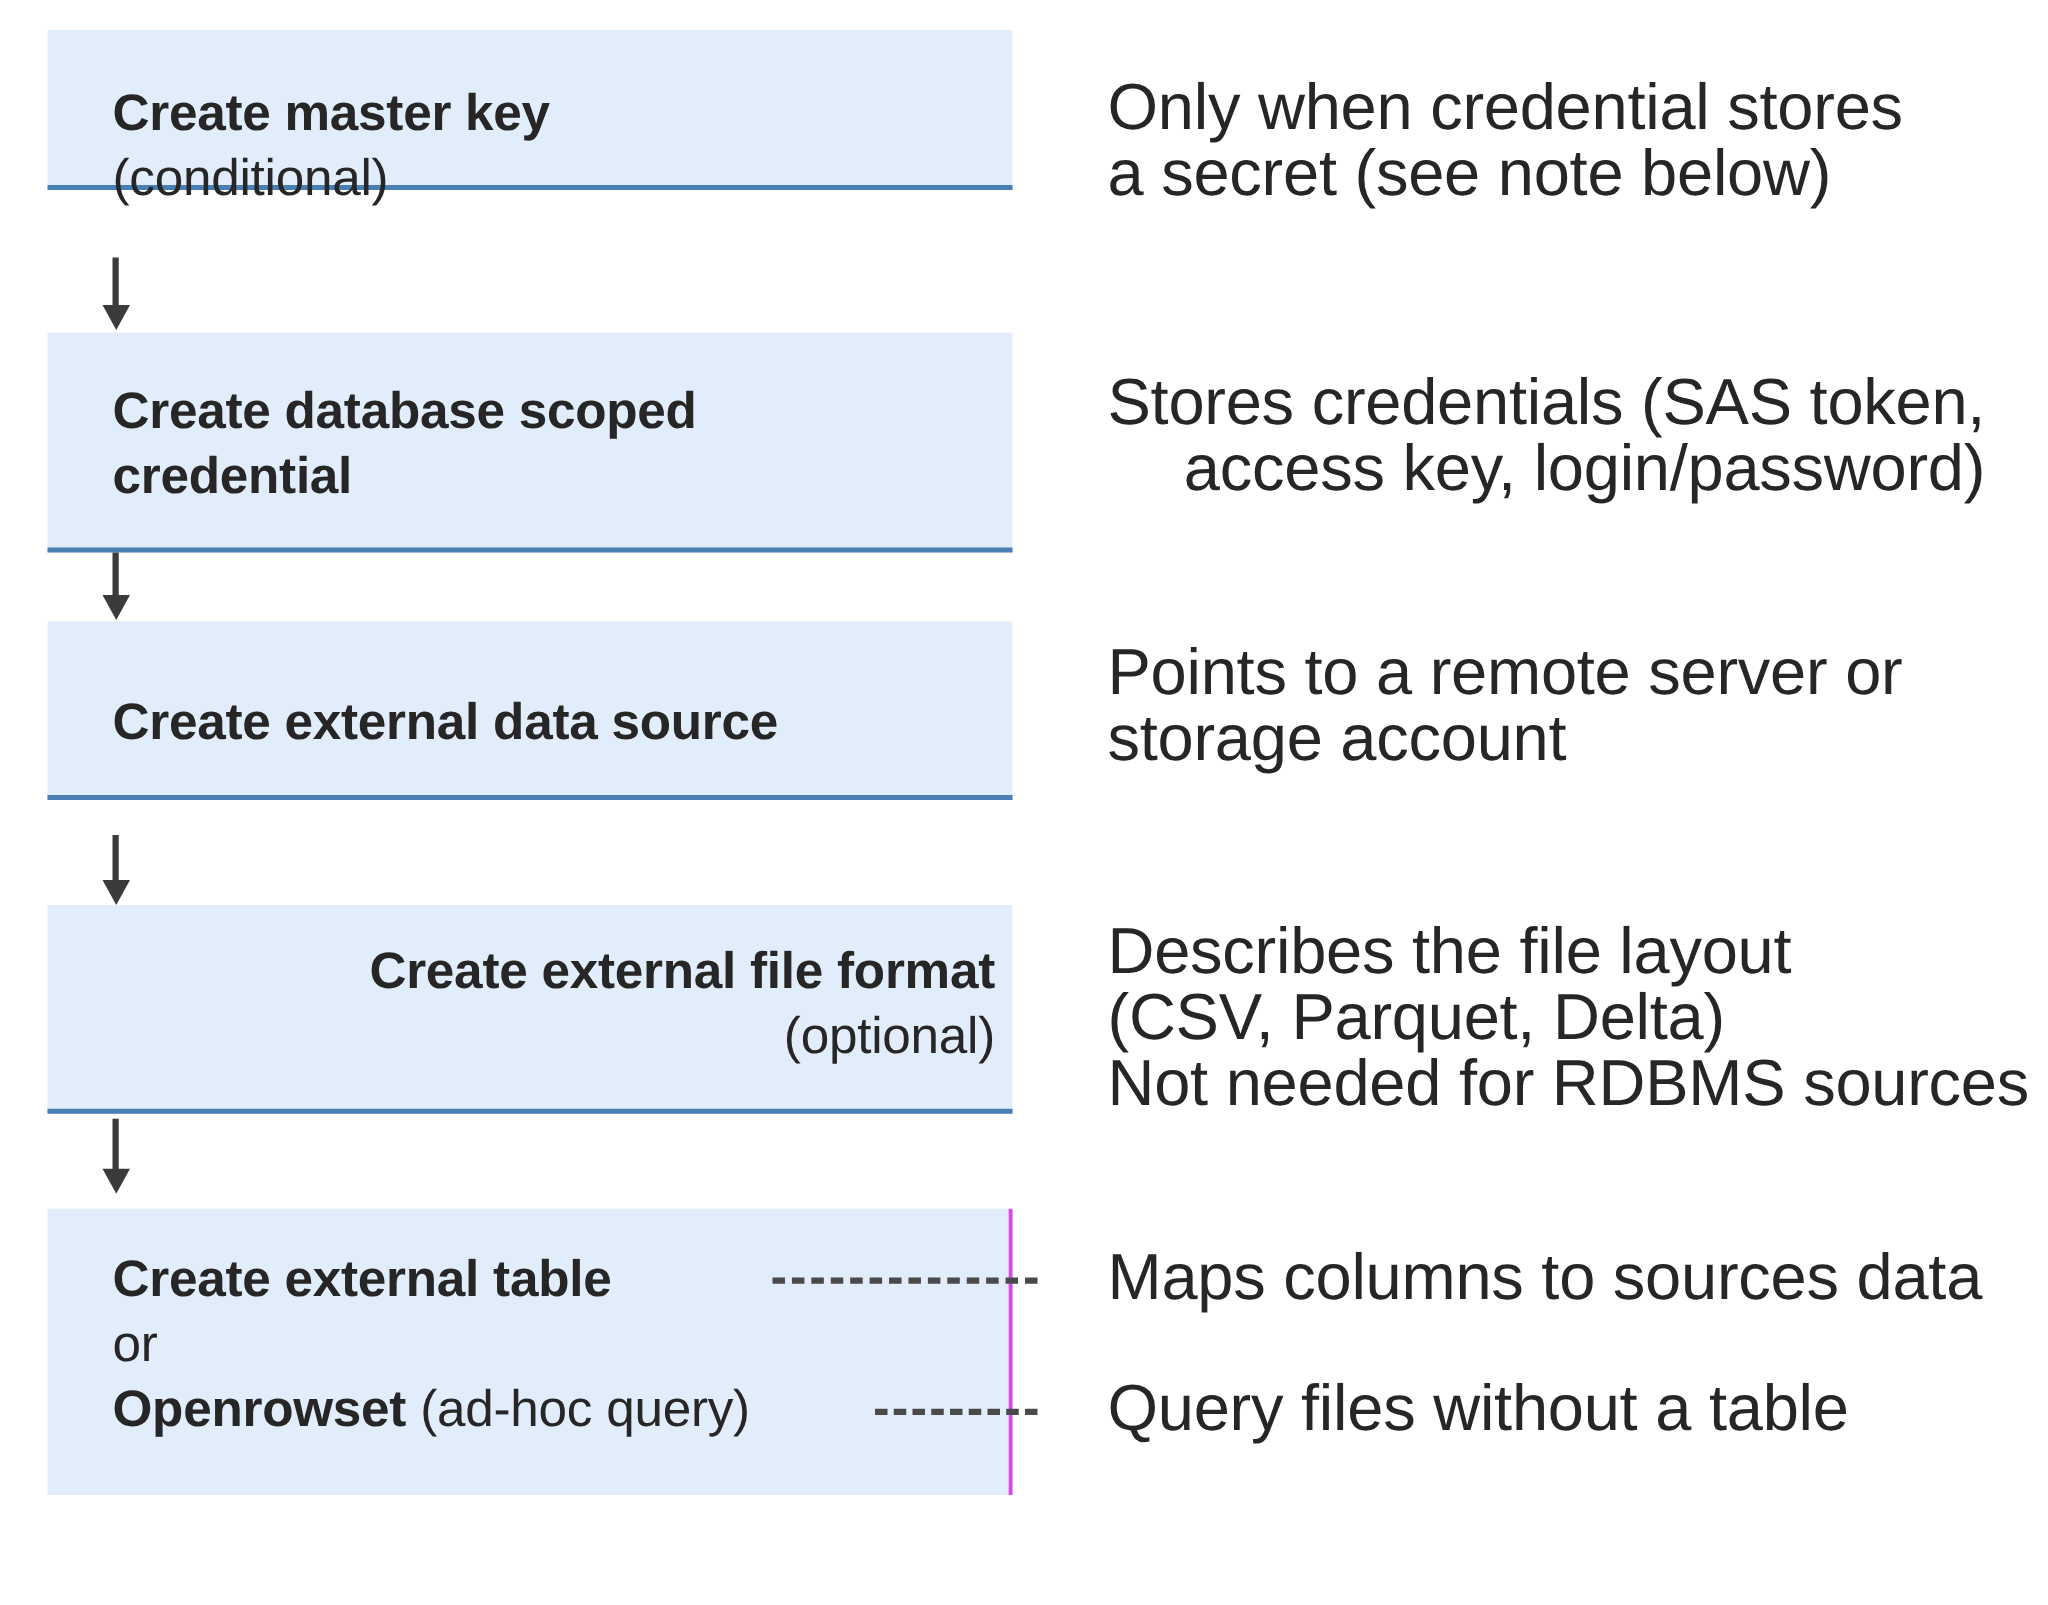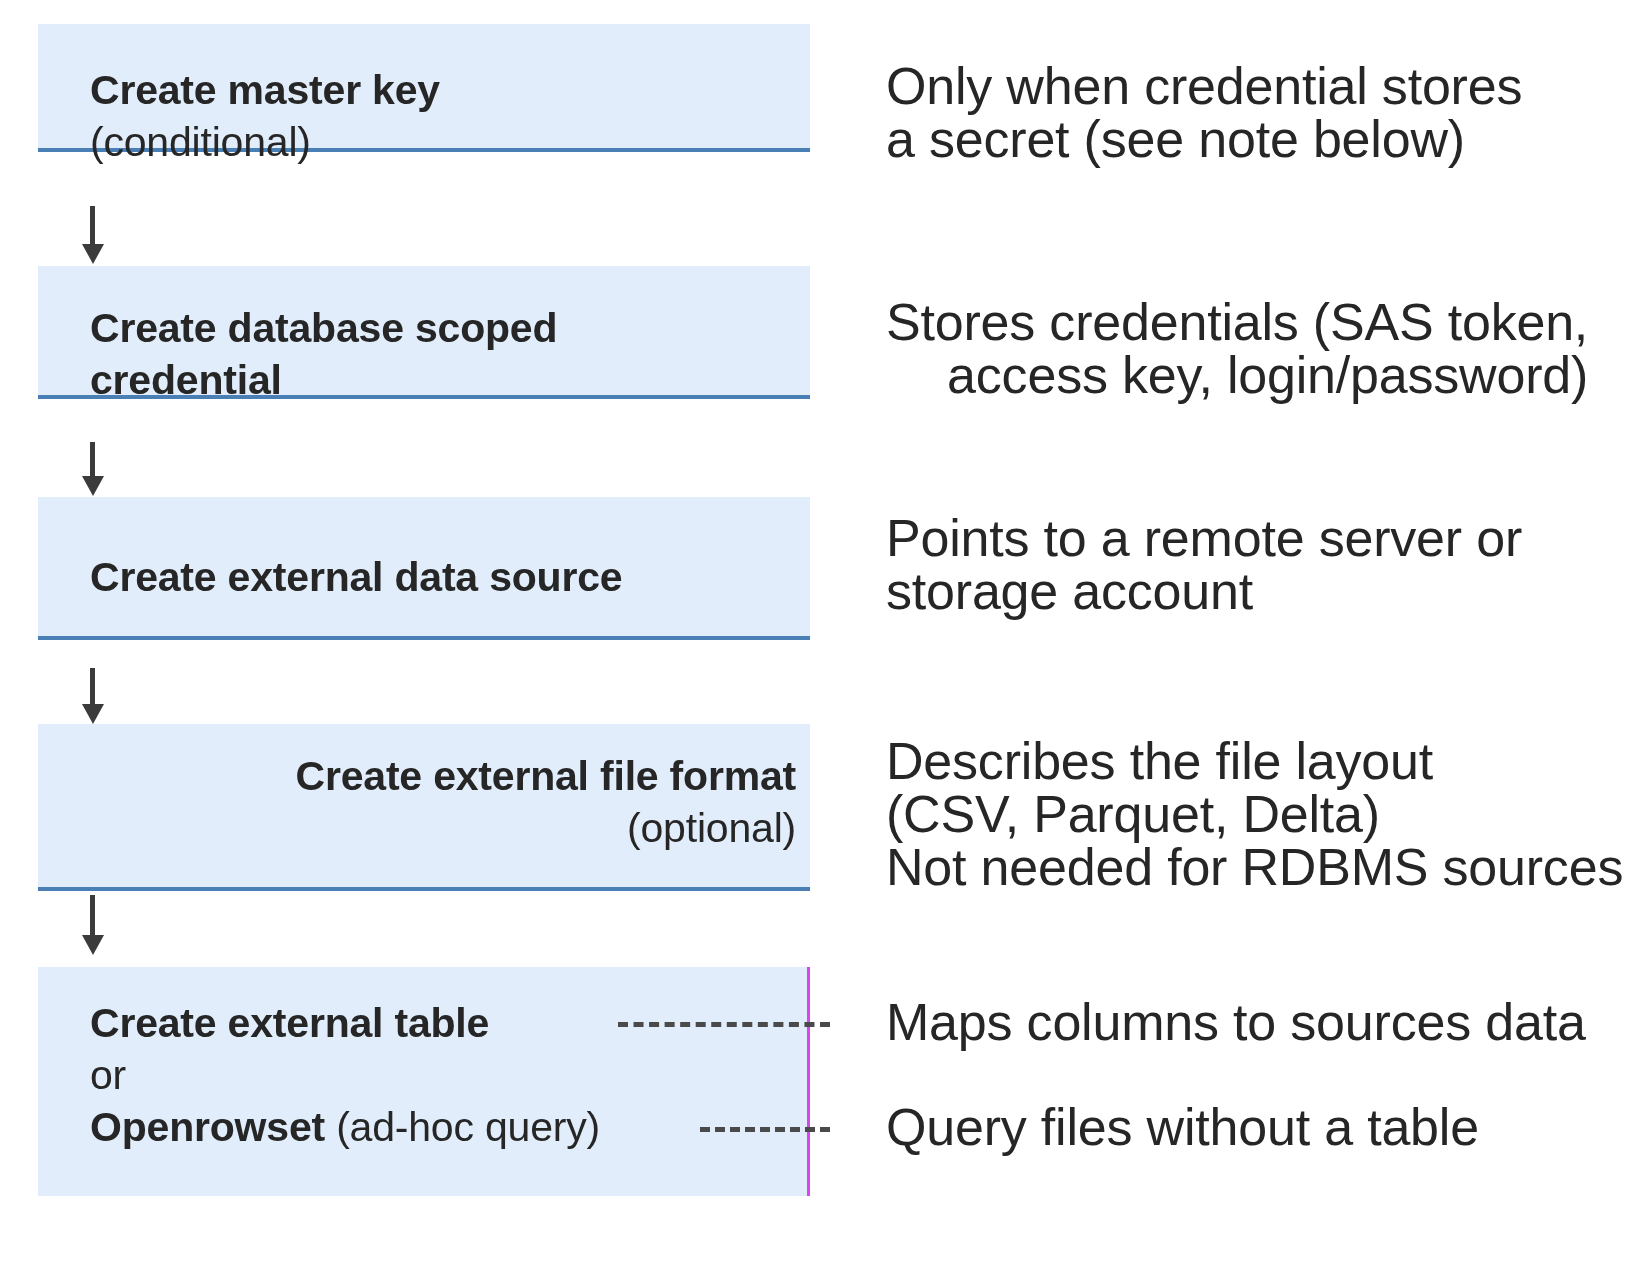--- a/index.html
+++ b/index.html
@@ -107,21 +107,21 @@
     </div>
   </div>
   <div class="note" style="top:60px;">Only when credential stores
 a secret (see note below)</div>
 
   <div class="arrow" style="top:206px; height:58px;">
     <div class="shaft" style="height:40px;"></div>
     <div class="head" style="top:38px;"></div>
   </div>
 
-  <div class="flow-box" style="top:266px; height:133px;padding-left:36px;">
+  <div class="flow-box" style="top:266px; height:176px;padding-left:36px;">
     <div class="box-text" style="top:36px; right:190px;">
       <b>Create database scoped credential</b>
     </div>
   </div>
   <div class="note" style="top:296px;text-align:right;">Stores credentials (SAS token,
 access key, login/password)</div>
 
   <div class="arrow" style="top:442px; height:52px;">
     <div class="shaft" style="height:36px;"></div>
     <div class="head" style="top:34px;"></div>

